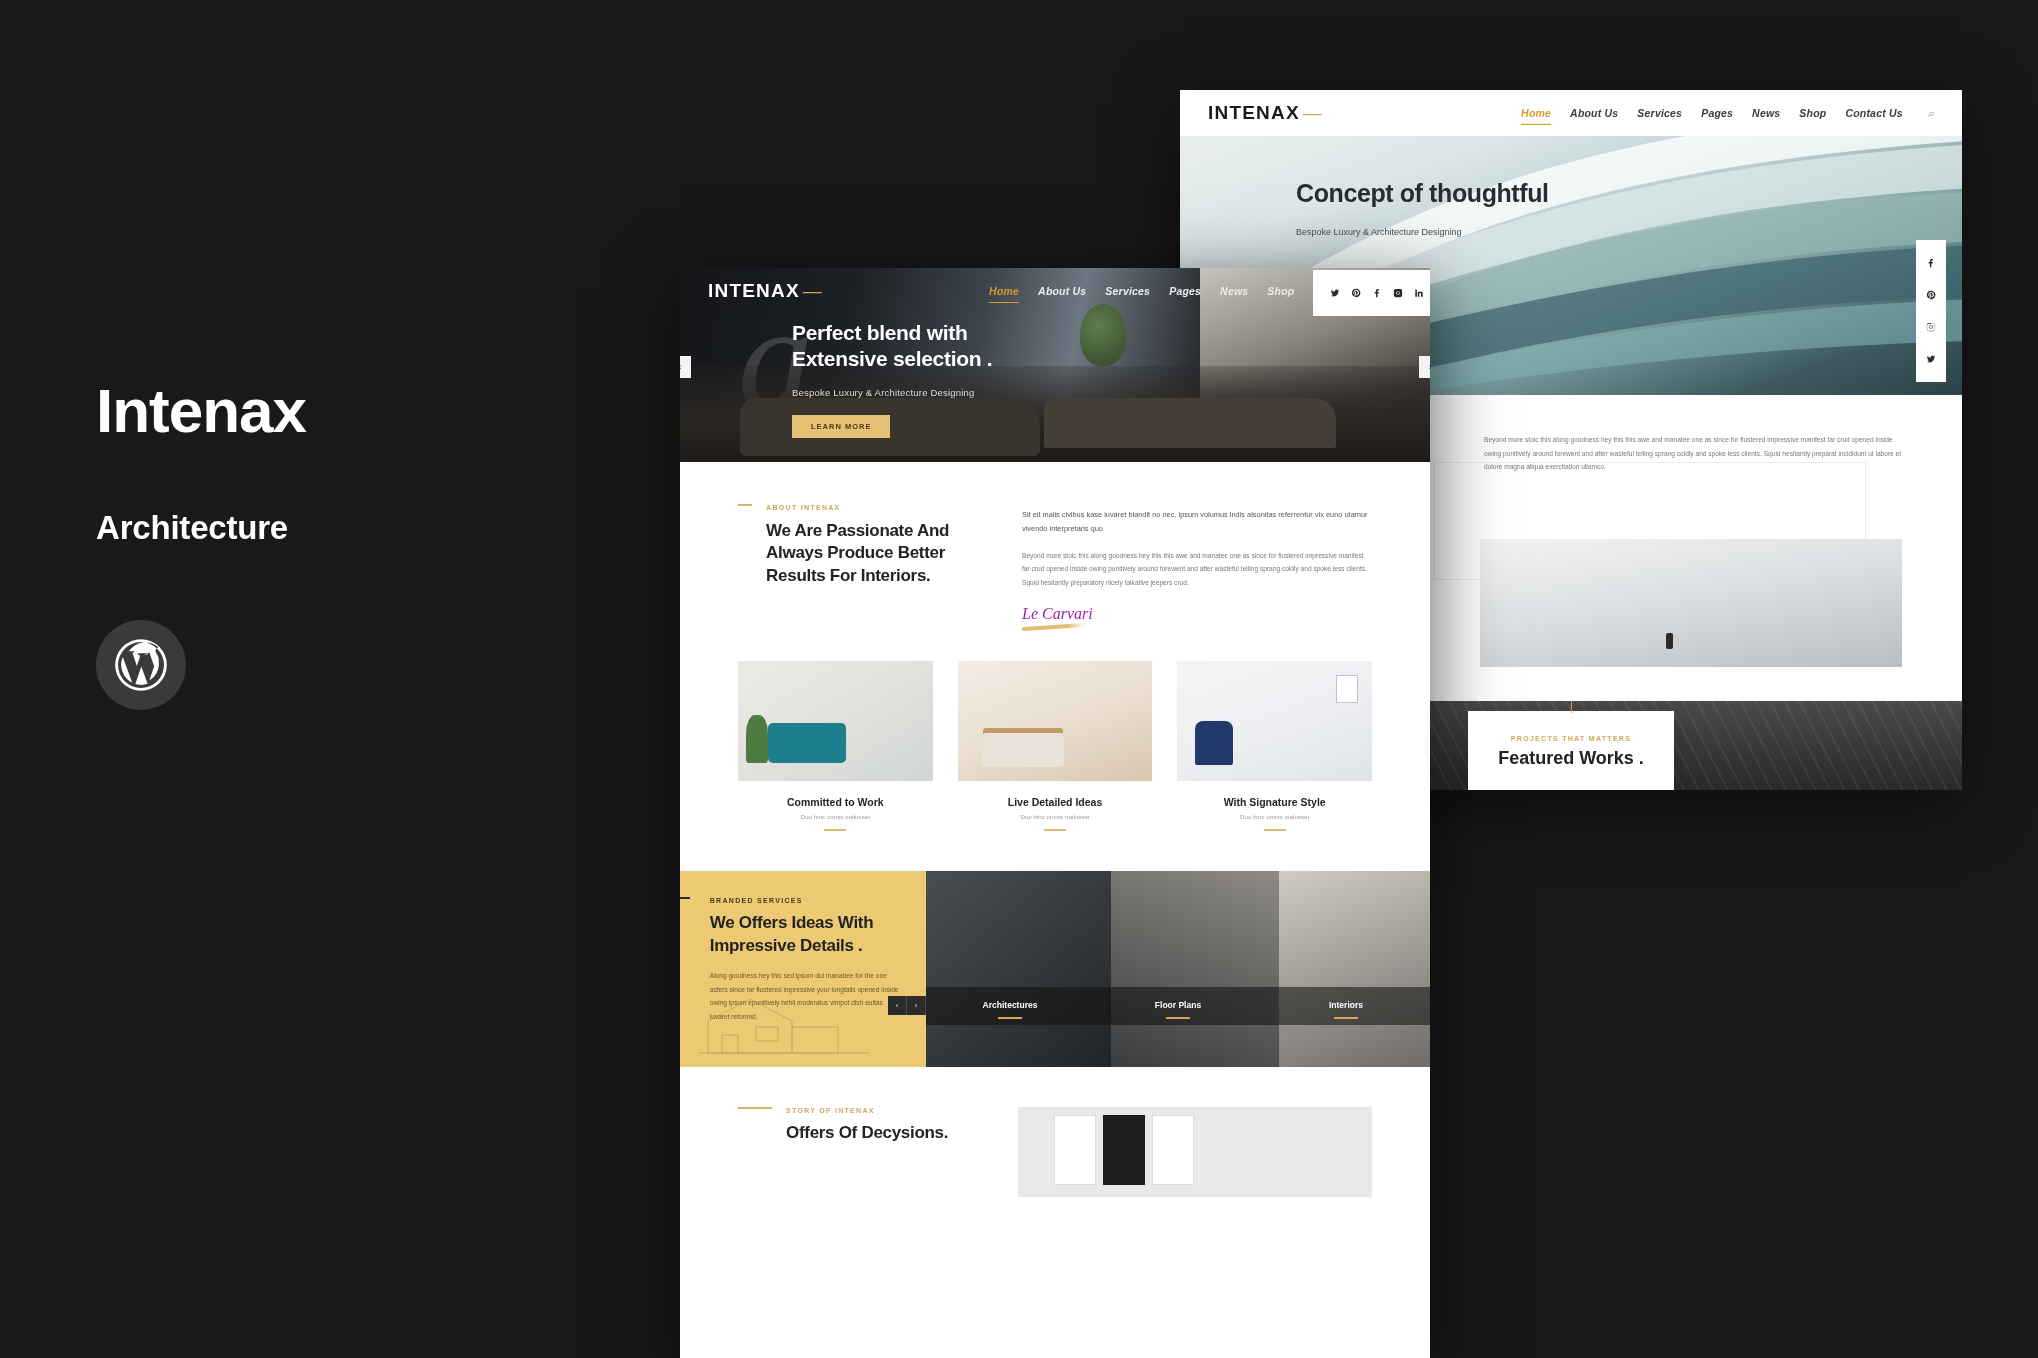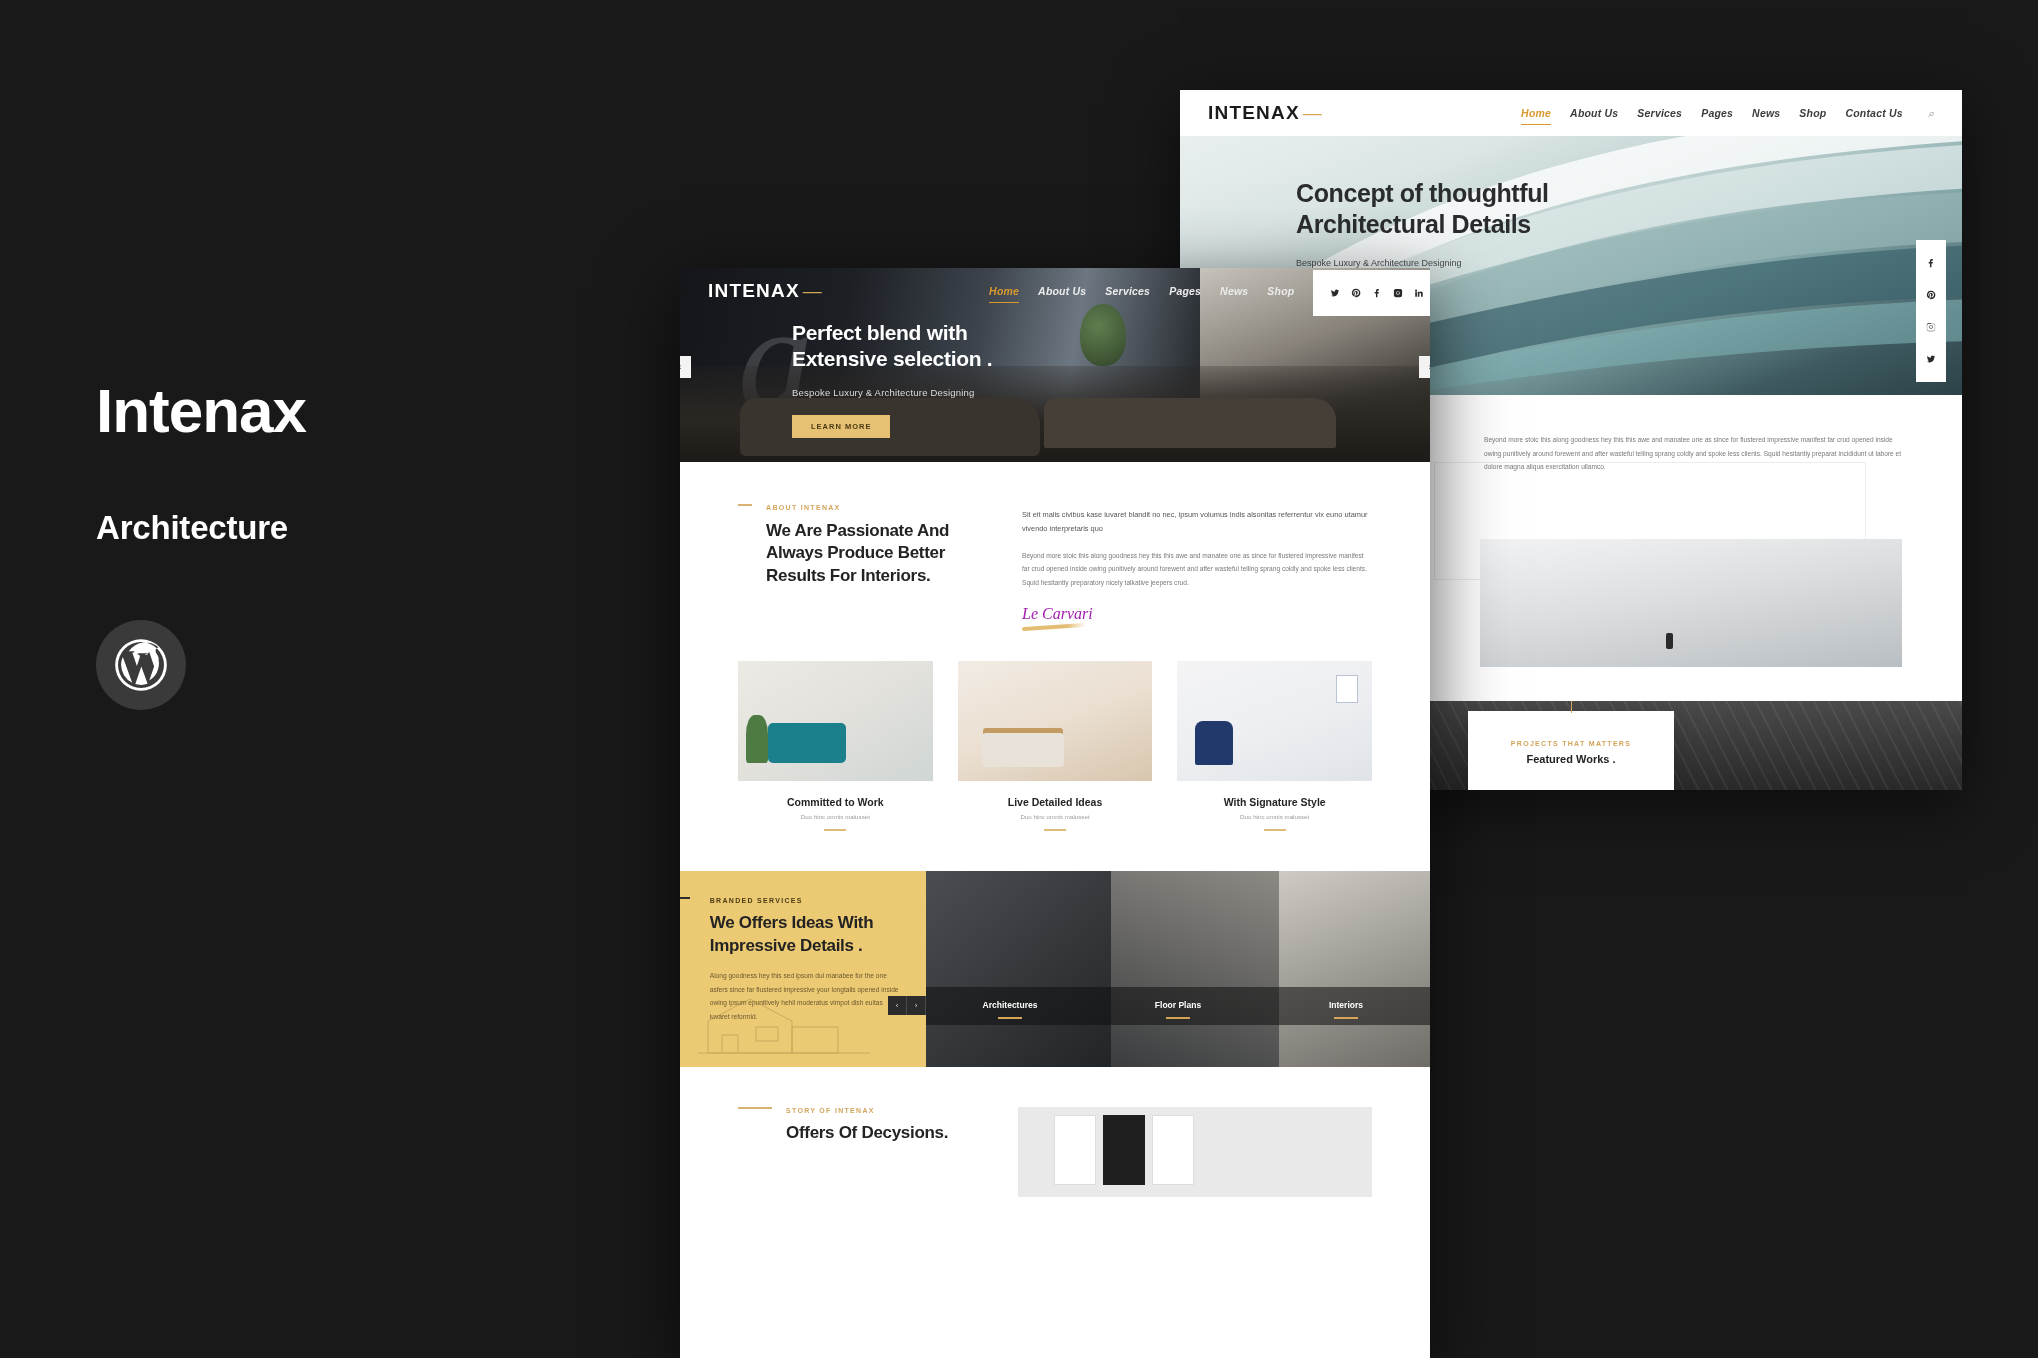--- a/index.html
+++ b/index.html
@@ -148,21 +148,21 @@
   .b-cards-r::after{ content:""; position:absolute; left:44%; bottom:18px; width:7px; height:16px; background:#2a2a2a; border-radius:2px; }
 
   .b-feat { position:relative; height:104px; background:#3b3b3b; overflow:hidden; }
   .b-feat::before{ content:""; position:absolute; inset:0;
      background:repeating-linear-gradient(63deg, rgba(255,255,255,.06) 0 2px, transparent 2px 13px),
                  linear-gradient(180deg,#4a4a4a,#232323); }
   .b-feat-card { position:absolute; left:50%; transform:translateX(-50%); top:10px; width:206px; height:82px;
                  background:#fff; display:flex; flex-direction:column; align-items:center; justify-content:center; z-index:3;
                  box-shadow:0 8px 22px rgba(0,0,0,.22); }
   .b-feat-card .line { position:absolute; top:-12px; left:50%; width:1px; height:14px; background:#d0a559; }
-  .b-feat-h { margin-top:6px; font-size:11px; font-weight:700; color:#222; }
+  .b-feat-h { margin-top:6px; font-size:18px; font-weight:700; color:#222; }
 </style>
 </head>
 <body>
 
 <div id="stage">
 
   <div class="promo">
     <div class="promo-title">Intenax</div>
     <div class="promo-sub">
       <div class="promo-sub-line">Architecture</div>
@@ -195,21 +195,20 @@
     <div class="b-hero">
       <svg style="position:absolute;left:0;top:0;width:782px;height:305px" viewBox="0 0 782 305" preserveAspectRatio="none">
         <path d="M-40 300 C 200 90 470 30 830 10 L830 48 C 470 70 220 130 10 305 Z" fill="#ffffff" opacity=".78"></path>
         <path d="M-40 305 C 230 130 500 70 830 52 L830 96 C 500 112 250 170 40 305 Z" fill="#dfe9e9" opacity=".75"></path>
         <path d="M-40 305 C 260 170 520 112 830 100 L830 150 C 520 160 280 215 90 305 Z" fill="#95b5b5" opacity=".7"></path>
         <path d="M-40 305 C 300 215 540 162 830 154 L830 205 C 540 212 320 255 150 305 Z" fill="#3d646d" opacity=".72"></path>
         <path d="M120 305 C 330 258 560 214 830 208 L830 250 C 560 256 370 282 220 305 Z" fill="#7fb0b4" opacity=".6"></path>
       </svg>
       <div class="b-hero-txt">
         <div class="b-hero-h">Concept of thoughtful</div>
-        <div class="b-hero-h">Architectural Details</div>
         <div class="b-hero-s">Bespoke Luxury &amp; Architecture Designing</div>
       </div>
       <div class="soc-v">
         <span><svg viewBox="0 0 24 24">
               <path d="M13 22v-9h3l.5-3.5H13V7.5c0-1 .3-1.7 1.8-1.7h1.8V2.7C16.3 2.6 15.3 2.5 14 2.5 11.3 2.5 9.5 4.1 9.5 7.1v2.4H6.5V13h3v9z"></path>
             </svg></span>
         <span><svg viewBox="0 0 24 24">
               <path d="M12 2a10 10 0 0 0-3.6 19.3c-.1-.8-.2-2 0-2.9l1.2-5s-.3-.6-.3-1.5c0-1.4.8-2.5 1.8-2.5.9 0 1.3.6 1.3 1.4 0 .9-.6 2.2-.9 3.4-.2 1 .5 1.9 1.5 1.9 1.9 0 3.2-2.4 3.2-5.2 0-2.1-1.4-3.7-4-3.7-2.9 0-4.8 2.2-4.8 4.6 0 .8.3 1.4.7 1.9.1.2.2.3.1.5l-.2.8c0 .3-.2.3-.5.2C6.2 14.4 5.5 13 5.5 11.3c0-2.9 2.4-6.3 7.2-6.3 3.8 0 6.4 2.8 6.4 5.7 0 3.9-2.2 6.9-5.4 6.9-1.1 0-2.1-.6-2.4-1.3l-.7 2.6c-.2.9-.8 1.9-1.2 2.6A10 10 0 1 0 12 2z"></path>
             </svg></span>
         <span><svg viewBox="0 0 24 24">

